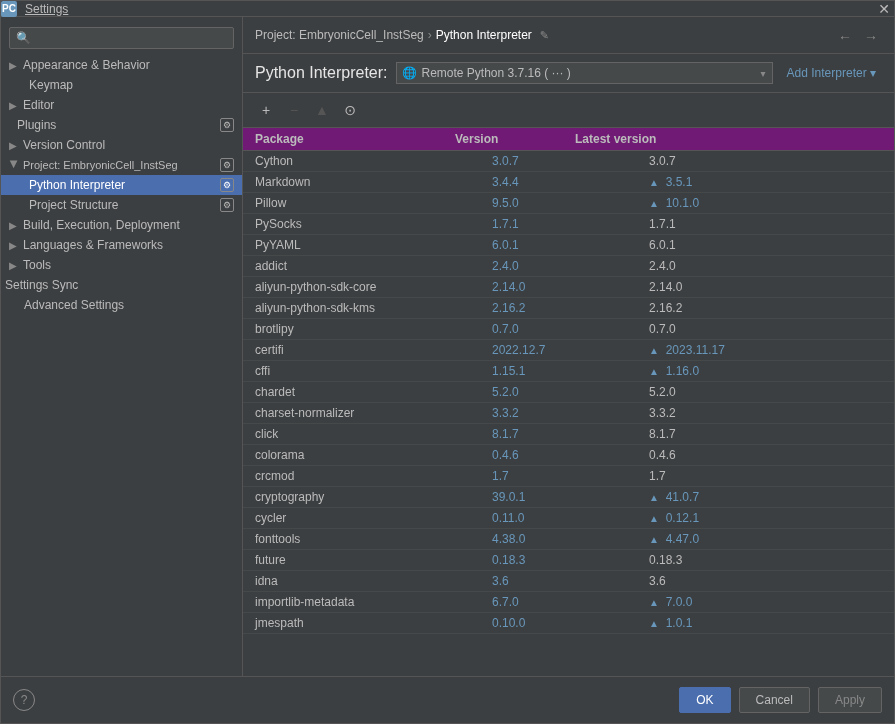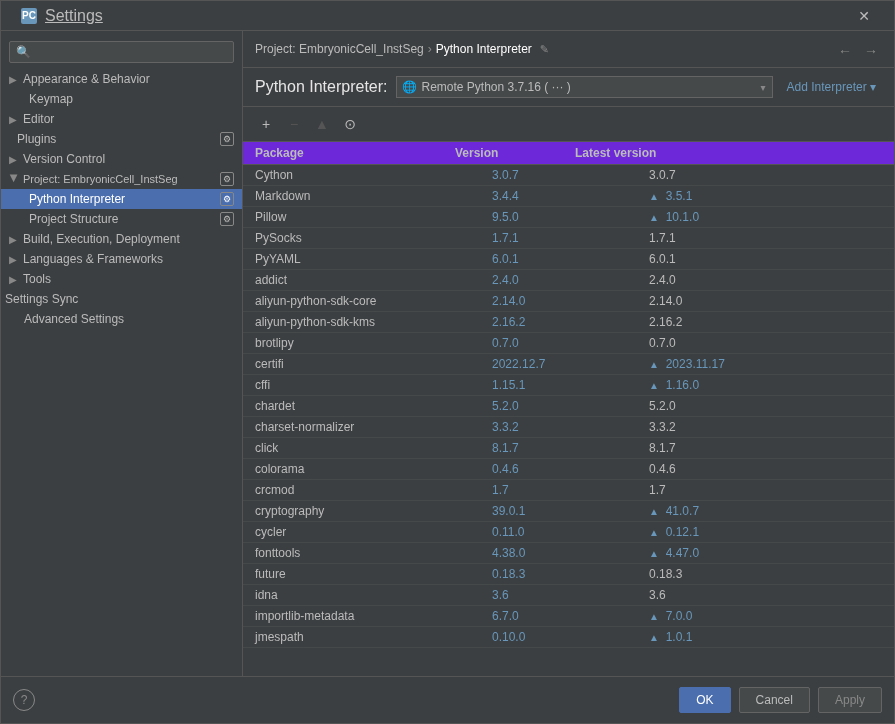--- a/index.html
+++ b/index.html
@@ -15,24 +15,24 @@
     .window {
       width: 895px;
       height: 724px;
       display: flex;
       flex-direction: column;
       background: #3c3f41;
       border: 1px solid #555;
     }
     .title-bar {
       background: #3c3f41;
-      height: 30px;
-      display: flex;
-      align-items: center;
-      padding: 0 20px;
+      height: 16px;
+      display: flex;
+      align-items: center;
+      padding: 0 0;
       border-bottom: 1px solid #555;
       justify-content: space-between;
     }
     .title-bar-left {
       display: flex;
       align-items: center;
       gap: 8px;
     }
     .title-bar-icon {
       width: 16px;
@@ -41,21 +41,21 @@
       border-radius: 2px;
       display: flex;
       align-items: center;
       justify-content: center;
       font-size: 10px;
       color: white;
       font-weight: bold;
     }
     .title-bar-title {
       color: #bbbbbb;
-      font-size: 16px;
+      font-size: 12px;
       text-decoration: underline;
     }
     .title-bar-close {
       color: #bbbbbb;
       cursor: pointer;
       font-size: 14px;
       width: 20px;
       height: 20px;
       display: flex;
       align-items: center;
@@ -231,21 +231,21 @@
     }
     .toolbar-btn.disabled { color: #555; cursor: default; }
     .packages-panel {
       flex: 1;
       overflow: hidden;
       display: flex;
       flex-direction: column;
     }
     .packages-header {
       display: flex;
-      background: #6d28d9;
+      background: #701a75;
       border-bottom: 1px solid #555;
       padding: 4px 12px;
     }
     .col-package {
       flex: 0 0 200px;
       font-weight: bold;
       color: #bbbbbb;
       font-size: 12px;
     }
     .col-version {

